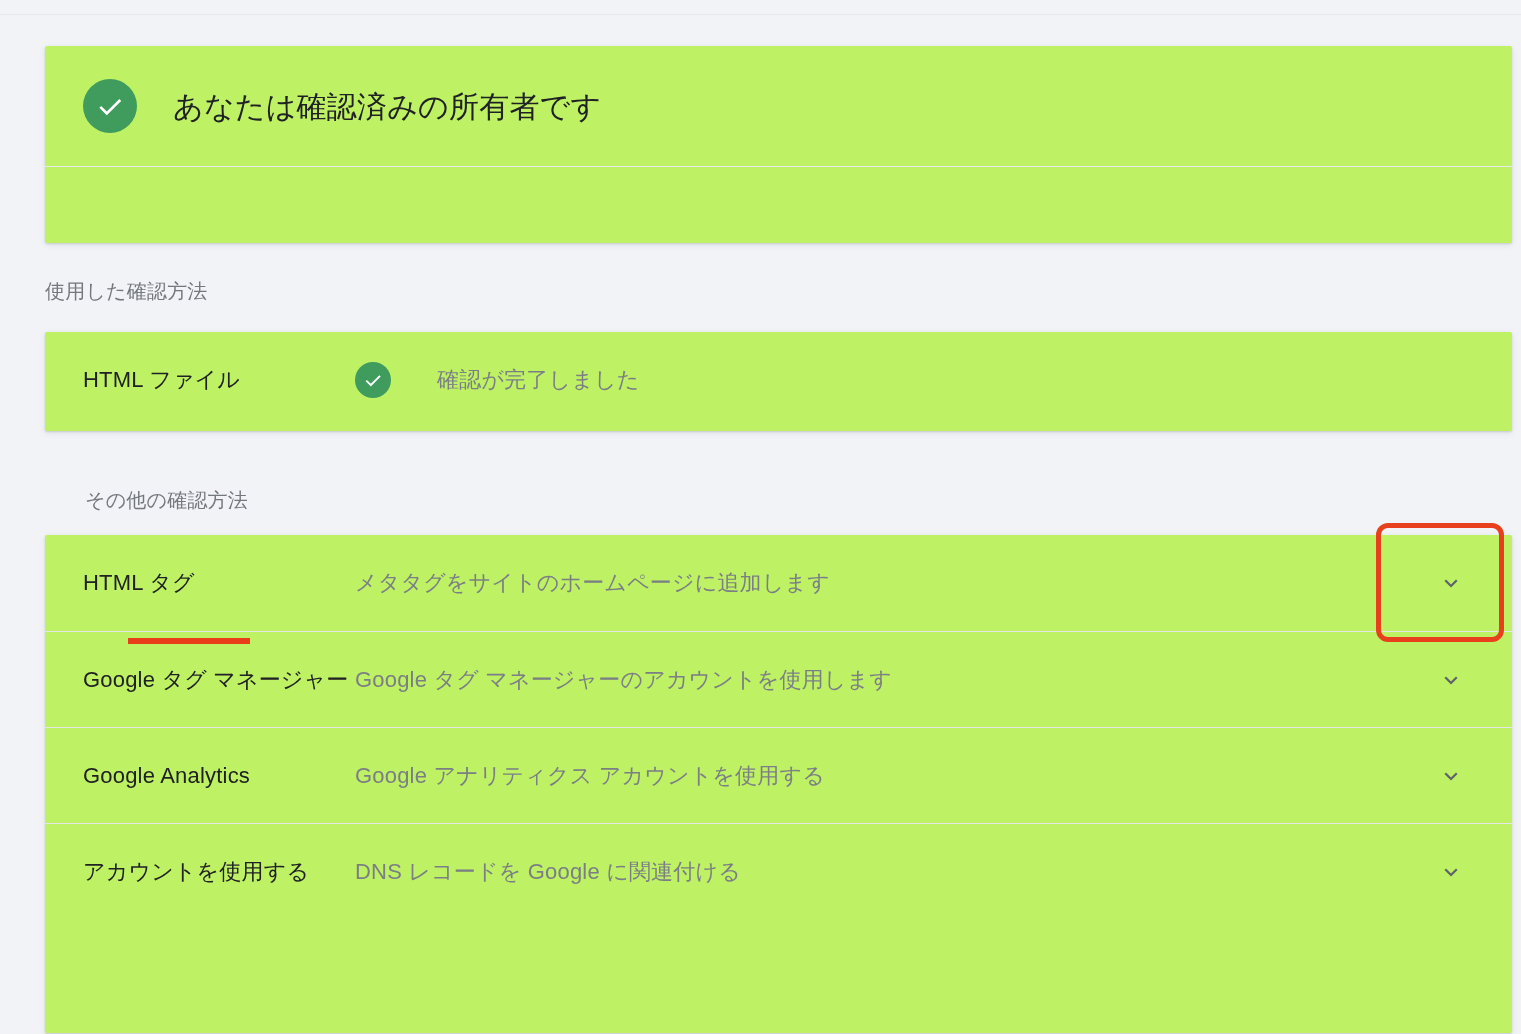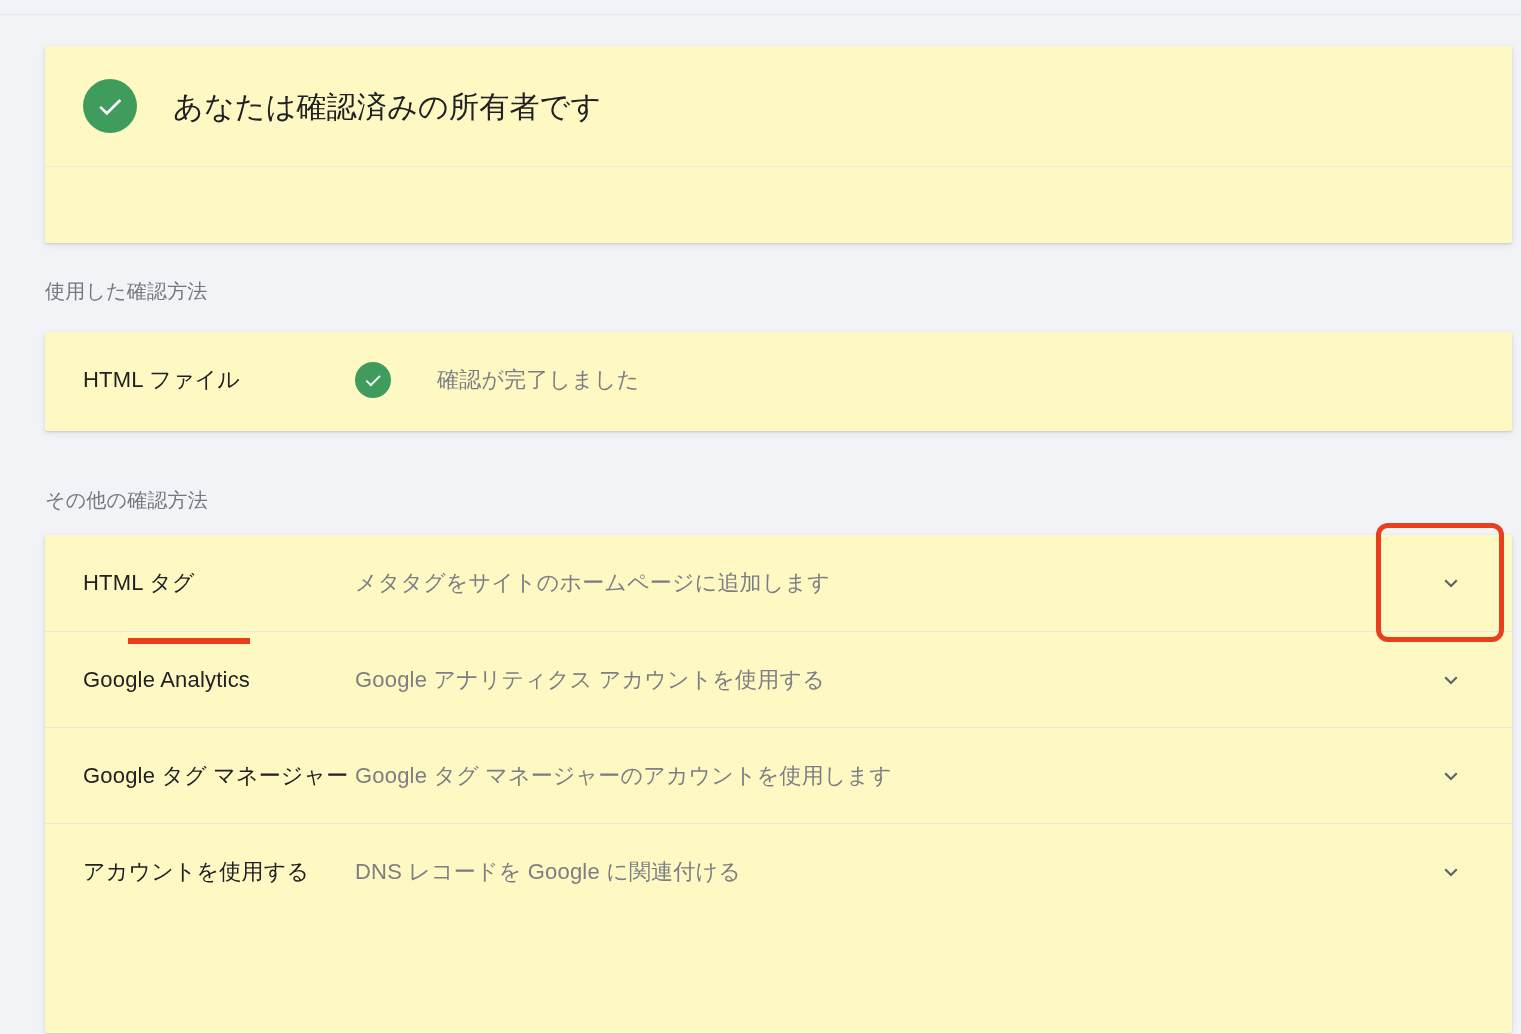--- a/index.html
+++ b/index.html
@@ -29,21 +29,21 @@
     position: absolute;
     top: 0;
     left: 0;
     width: 1521px;
   }
 
   .card {
     position: absolute;
     left: 45px;
     width: 1467px;
-    background: #fef9c3;
+    background: #bef264;
     border-radius: 2px;
     box-shadow: 0 1px 2px rgba(60,64,67,0.16), 0 2px 6px rgba(60,64,67,0.10);
   }
 
   
   .card-owner {
     top: 46px;
     height: 197px;
   }
   .owner-head {
@@ -95,21 +95,21 @@
 
   
   .section-label {
     position: absolute;
     left: 45px;
     font-size: 20px;
     color: #74787e;
     letter-spacing: 0.2px;
   }
   .label-used { top: 278px; }
-  .label-other { top: 487px; }
+  .label-other { top: 487px; margin-left: 40px; }
 
   
   .card-used {
     top: 332px;
     height: 99px;
   }
   .row {
     display: flex;
     align-items: center;
     height: 96px;
@@ -234,40 +234,40 @@
       </div>
       <div class="row-desc">メタタグをサイトのホームページに追加します</div>
       <span class="chevron">
         <svg width="24" height="24" viewBox="0 0 24 24" aria-hidden="true">
           <path d="M7 10l5 5 5-5" fill="none" stroke="#5f6368" stroke-width="2.2" stroke-linecap="square"></path>
         </svg>
       </span>
     </div>
 
     <div class="row">
+      <div class="row-name">Google タグ マネージャー</div>
+      <div class="row-desc">Google タグ マネージャーのアカウントを使用します</div>
+      <span class="chevron">
+        <svg width="24" height="24" viewBox="0 0 24 24" aria-hidden="true">
+          <path d="M7 10l5 5 5-5" fill="none" stroke="#5f6368" stroke-width="2.2" stroke-linecap="square"></path>
+        </svg>
+      </span>
+    </div>
+
+    <div class="row">
       <div class="row-name">Google Analytics</div>
       <div class="row-desc">Google アナリティクス アカウントを使用する</div>
       <span class="chevron">
         <svg width="24" height="24" viewBox="0 0 24 24" aria-hidden="true">
           <path d="M7 10l5 5 5-5" fill="none" stroke="#5f6368" stroke-width="2.2" stroke-linecap="square"></path>
         </svg>
       </span>
     </div>
 
     <div class="row">
-      <div class="row-name">Google タグ マネージャー</div>
-      <div class="row-desc">Google タグ マネージャーのアカウントを使用します</div>
-      <span class="chevron">
-        <svg width="24" height="24" viewBox="0 0 24 24" aria-hidden="true">
-          <path d="M7 10l5 5 5-5" fill="none" stroke="#5f6368" stroke-width="2.2" stroke-linecap="square"></path>
-        </svg>
-      </span>
-    </div>
-
-    <div class="row">
       <div class="row-name">アカウントを使用する</div>
       <div class="row-desc">DNS レコードを Google に関連付ける</div>
       <span class="chevron">
         <svg width="24" height="24" viewBox="0 0 24 24" aria-hidden="true">
           <path d="M7 10l5 5 5-5" fill="none" stroke="#5f6368" stroke-width="2.2" stroke-linecap="square"></path>
         </svg>
       </span>
     </div>
 
   </div>

